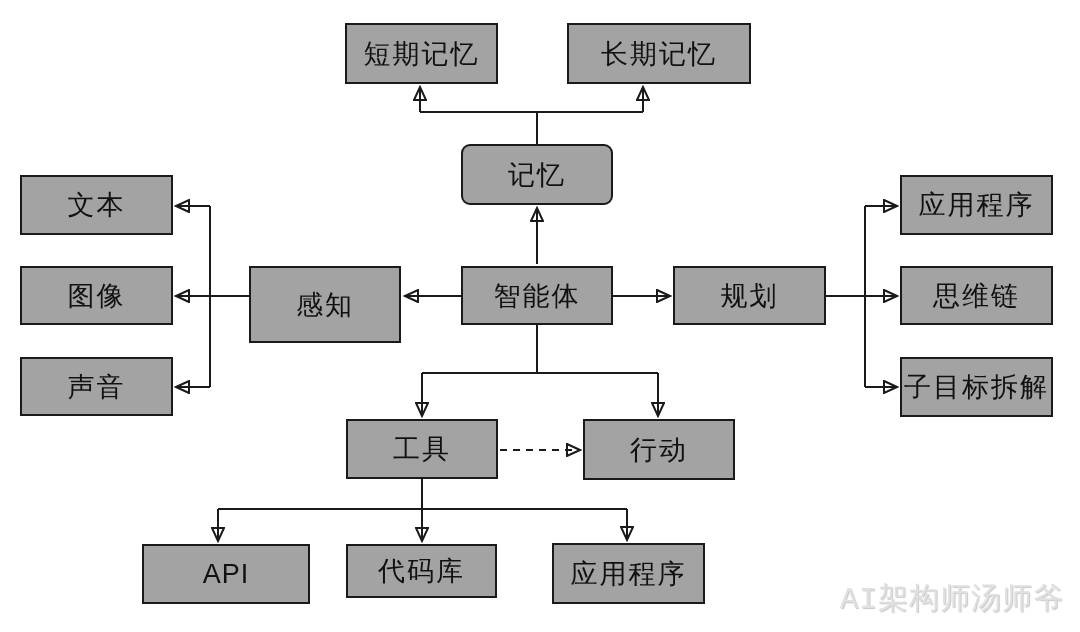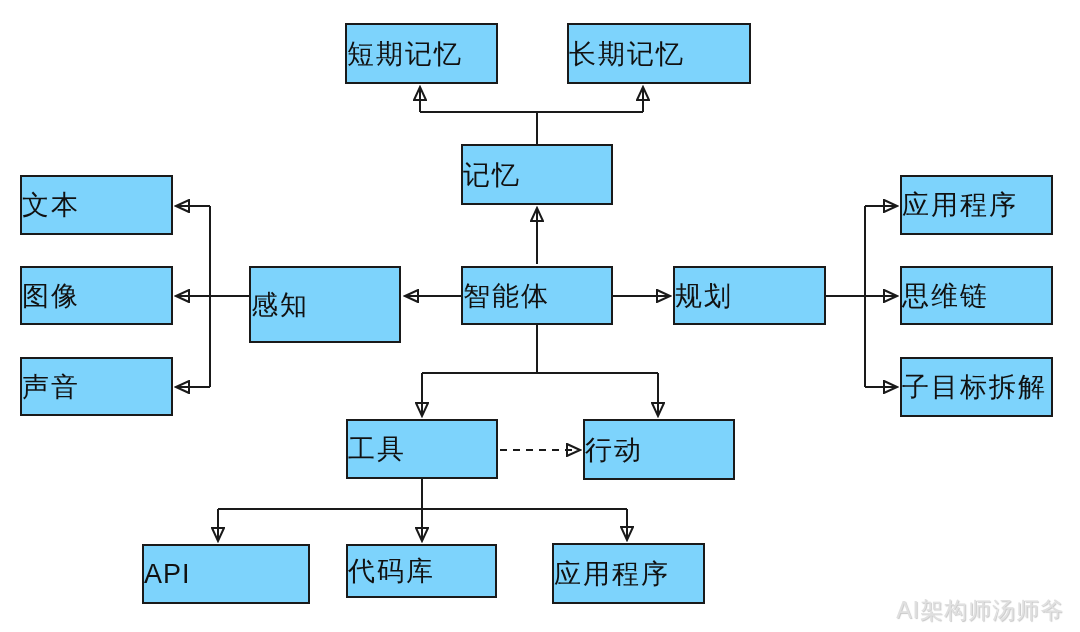--- a/index.html
+++ b/index.html
@@ -30,38 +30,40 @@
     stroke: #1a1a1a;
     stroke-width: 2;
     fill: none;
   }
   svg.wires .dashed {
     stroke-dasharray: 7 6;
   }
   .node {
     position: absolute;
     box-sizing: border-box;
-    background: #7dd3fc;
+    background: #a3a3a3;
     border: 2px solid #1a1a1a;
     display: flex;
     align-items: center;
+    justify-content: center;
     font-size: 27px;
     letter-spacing: 2px;
     color: #111111;
     white-space: nowrap;
   }
   .watermark {
     position: absolute;
     right: 16px;
-    bottom: 6px;
-    font-size: 23px;
+    bottom: 13px;
+    font-size: 30px;
     color: #e0e0e0;
     letter-spacing: 1px;
     text-shadow: 1px 1px 1px #c8c8c8, -1px -1px 0 #ffffff;
     user-select: none;
+    font-family: Liberation Mono, monospace;
   }
 </style>
 </head>
 <body>
 
 <div id="canvas">
 
   <svg class="wires" viewBox="0 0 1080 632">
     <defs>
       <marker id="arrow" markerUnits="userSpaceOnUse" markerWidth="16" markerHeight="14" refX="13" refY="7" orient="auto">
@@ -100,21 +102,21 @@
     <line x1="422" y1="509" x2="422" y2="540" marker-end="url(#arrow)"></line>
     <line x1="627" y1="509" x2="627" y2="539" marker-end="url(#arrow)"></line>
   </svg>
 
   <div class="node" style="left:345px; top:23px;  width:153px; height:61px;">
       <span>短期记忆</span>
     </div>
   <div class="node" style="left:567px; top:23px;  width:184px; height:61px;">
       <span>长期记忆</span>
     </div>
-  <div class="node" style="left:461px; top:144px; width:152px; height:61px;">
+  <div class="node" style="left:461px; top:144px; width:152px; height:61px;border-radius:9px;">
       <span>记忆</span>
     </div>
 
   <div class="node" style="left:20px;  top:175px; width:153px; height:60px;">
       <span>文本</span>
     </div>
   <div class="node" style="left:20px;  top:266px; width:153px; height:59px;">
       <span>图像</span>
     </div>
   <div class="node" style="left:20px;  top:357px; width:153px; height:59px;">

